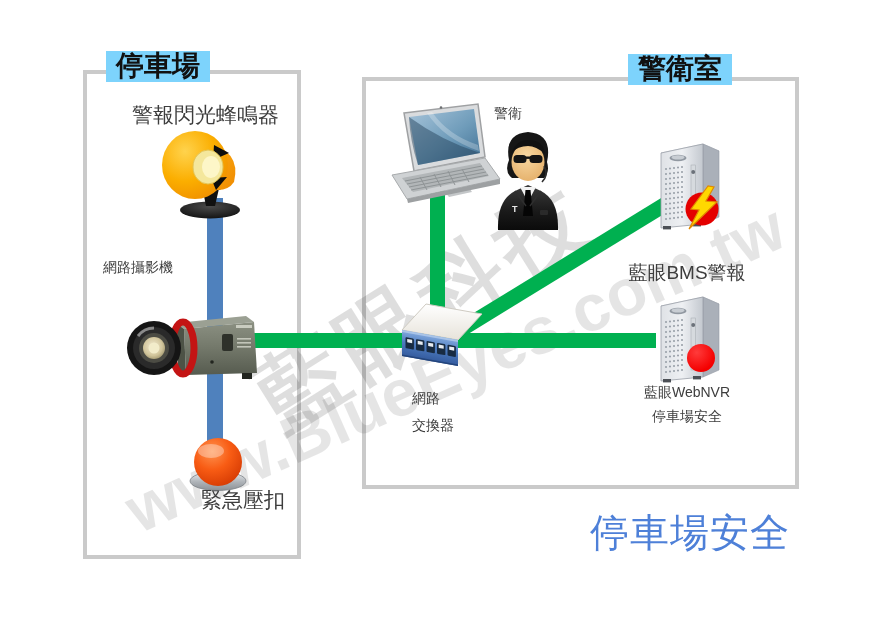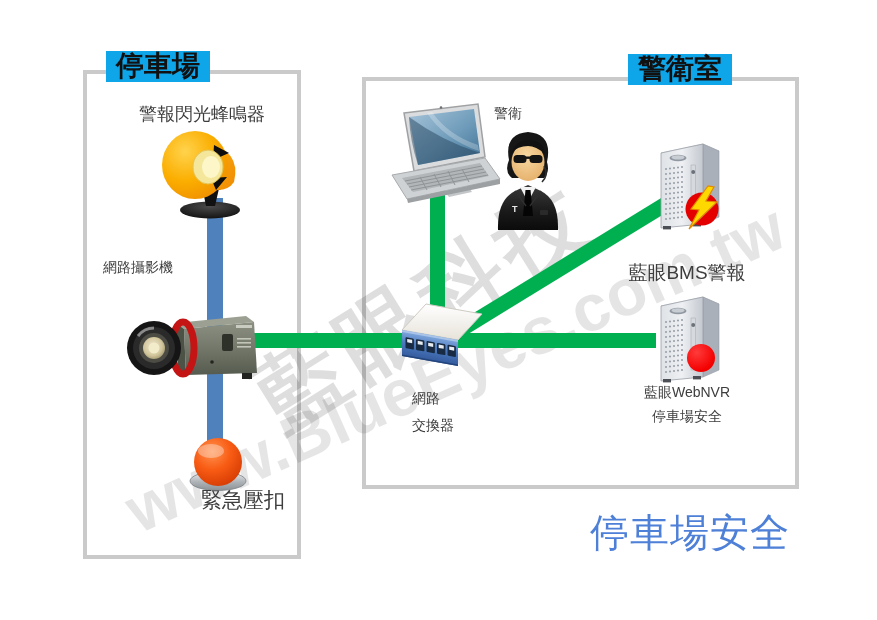--- a/index.html
+++ b/index.html
@@ -3,21 +3,21 @@
 <meta charset="utf-8">
 <style>
   html,body{margin:0;padding:0;background:#fff;}
   #canvas{
     position:relative;width:877px;height:620px;background:#ffffff;overflow:hidden;
     font-family:"Liberation Sans","DejaVu Sans",sans-serif;
   }
   
   .zone-box{position:absolute;border:4px solid #cacaca;background:transparent;z-index:1;}
   .zone-title{
-    position:absolute;z-index:6;background:#0ea5e9;padding:0 10px;
+    position:absolute;z-index:6;background:#7dd3fc;padding:0 10px;
     font-size:28px;font-weight:bold;color:#111;white-space:nowrap;line-height:1.1;
   }
   
   .wm{position:absolute;z-index:2;white-space:nowrap;font-weight:bold;pointer-events:none;}
   .wm-cn{left:425px;top:307px;transform:translate(-50%,-50%) rotate(-32deg);
          font-size:86px;letter-spacing:8px;color:rgba(0,0,0,0.13);}
   .wm-url{left:455px;top:368px;transform:translate(-50%,-50%) rotate(-24deg);
           font-size:66px;color:rgba(0,0,0,0.10);}
   
   .cable{position:absolute;z-index:3;}
@@ -27,21 +27,21 @@
   .cable-green-diag{left:448px;top:330px;width:256px;height:15px;background:#00b050;
                     transform-origin:0 50%;transform:rotate(-31.5deg);}
   
   .icon{position:absolute;z-index:4;}
   .badge{position:absolute;z-index:5;}
   .red-dot{left:687px;top:344px;width:28px;height:28px;border-radius:50%;
            background:radial-gradient(circle at 35% 30%, #ff3b3b, #f40000 70%);}
   
   .label{position:absolute;z-index:6;color:#3d3d3d;font-size:14px;line-height:27px;white-space:nowrap;}
   .label .l2{display:block;}
-  .lbl-buzzer{left:132px;top:101px;width:140px;text-align:center;font-size:18px;}
+  .lbl-buzzer{left:132px;top:101px;width:140px;text-align:right;font-size:21px;}
   .lbl-camera{left:103px;top:254px;text-align:left;}
   .lbl-button{left:165px;top:486px;width:120px;text-align:right;font-size:21px;}
   .lbl-guard{left:494px;top:100px;}
   .lbl-switch{left:412px;top:385px;text-align:left;}
   .lbl-bms{left:611px;top:229px;width:152px;text-align:center;font-size:19px;line-height:23px;margin-top:32px;}
   .lbl-nvr{left:607px;top:380px;width:160px;text-align:center;line-height:24px;}
   .caption{
     position:absolute;left:590px;top:506px;z-index:6;font-size:39px;font-weight:normal;
     color:#4e80d8;white-space:nowrap;letter-spacing:1px;
   }

